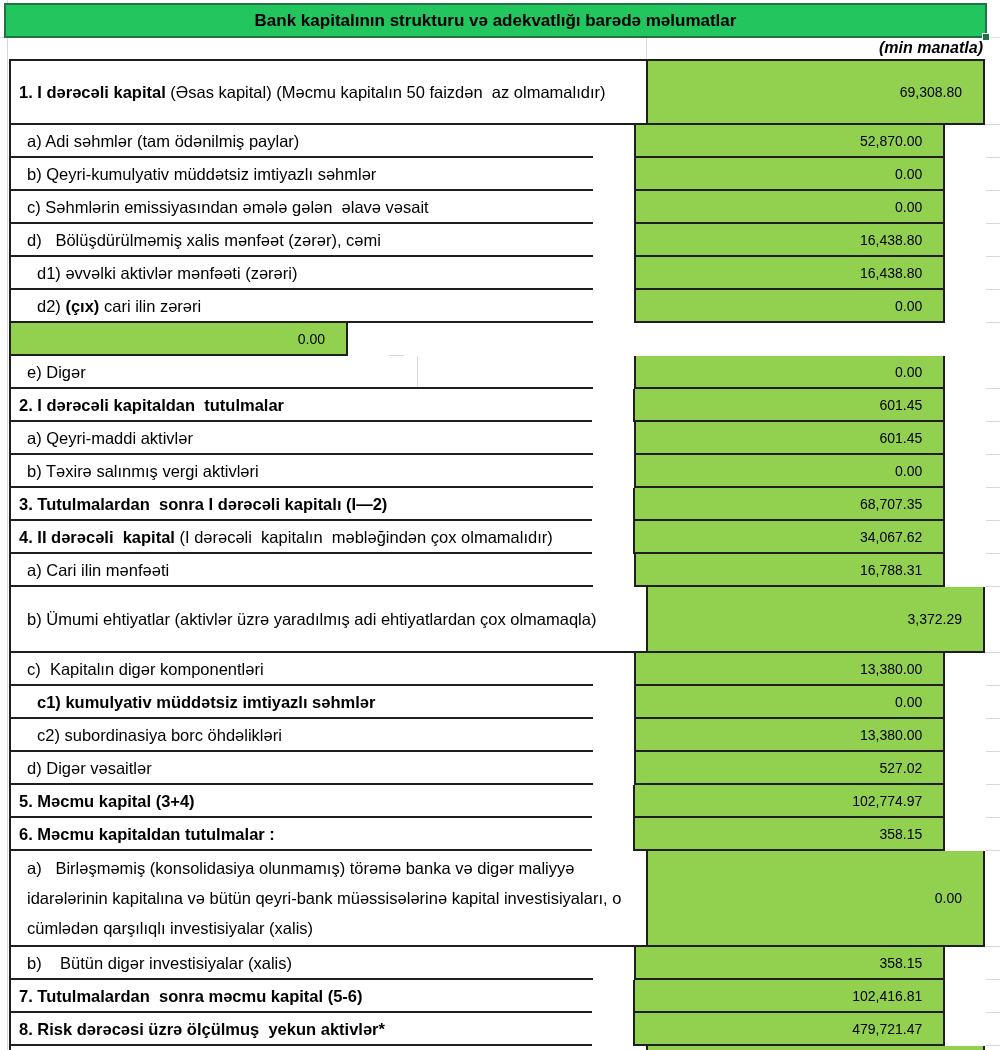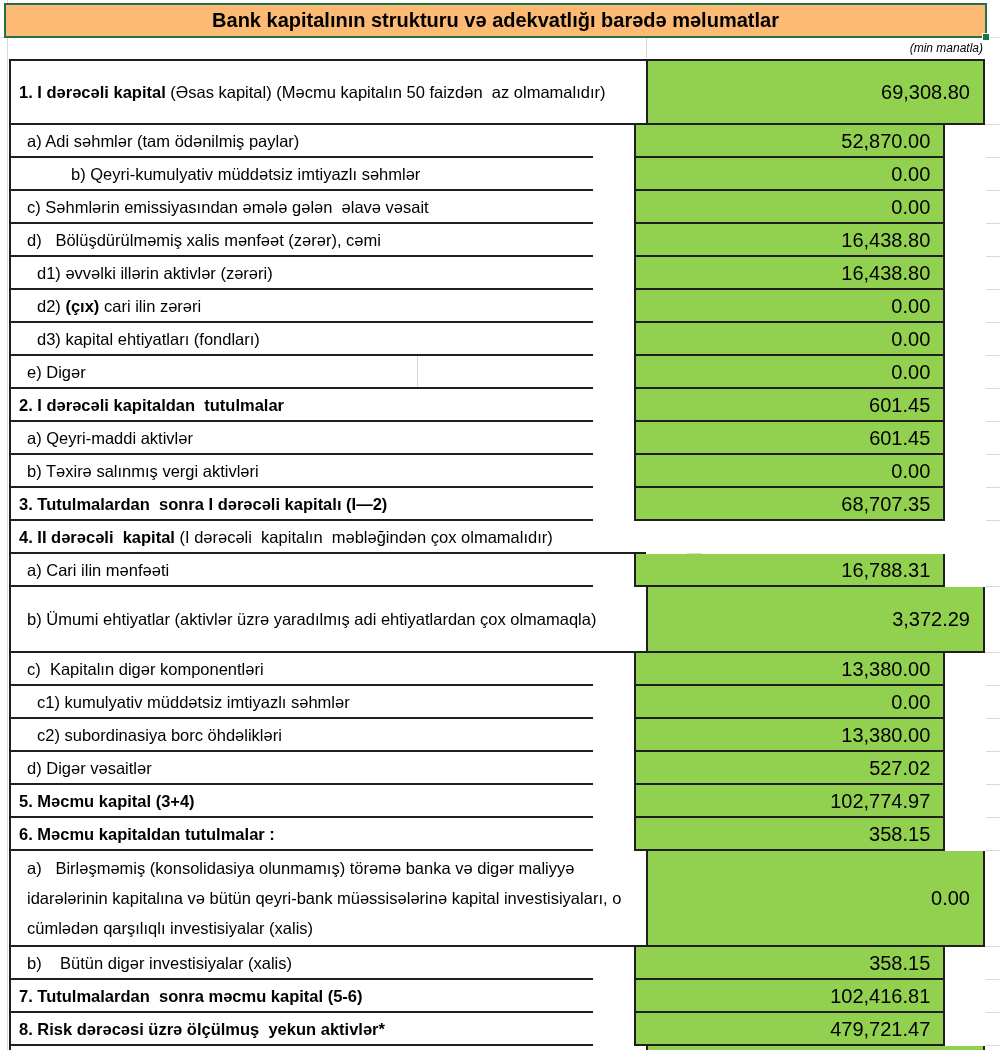--- a/index.html
+++ b/index.html
@@ -23,55 +23,55 @@
     background:#e2e2e2;
   }
   .subgrid-v{
     position:absolute;left:646px;top:36px;width:1px;height:22px;
     background:#d9d9d9;
   }
   
   .title-cell{
     position:absolute;left:4px;top:3px;width:979px;height:31px;
     border:2px solid #217346;
-    background:#fdba74;
+    background:#22c55e;
     display:flex;align-items:center;justify-content:center;
-    font-size:20px;font-weight:700;color:#000;
+    font-size:17px;font-weight:700;color:#000;
     z-index:3;
   }
   .sel-handle{
     position:absolute;right:-5px;bottom:-5px;width:8px;height:8px;
     background:#217346;border:1px solid #ffffff;box-sizing:border-box;
   }
   
   .subheader{
     position:absolute;left:9px;top:37px;width:974px;height:22px;
     display:flex;align-items:center;justify-content:flex-end;
-    font-size:12px;font-style:italic;font-weight:400;color:#000;
+    font-size:16px;font-style:italic;font-weight:700;color:#000;
     padding-right:1px;z-index:2;
   }
   
   .tbl{
     position:absolute;left:9px;top:59px;width:991px;z-index:2;
   }
   .row{display:flex;width:991px;}
   .row .lbl{
     width:637px;box-sizing:border-box;background:#ffffff;
     border-left:2px solid #1f1f1f;border-bottom:2px solid #1f1f1f;
     display:flex;align-items:center;
     font-size:16.5px;color:#000;
     padding:1px 4px 1px 8px;line-height:30px;
     position:relative;overflow:hidden;
   }
   .row .val{
     width:339px;box-sizing:border-box;background:#92D050;
     border-left:2px solid #1f1f1f;border-right:2px solid #1f1f1f;
     border-bottom:2px solid #1f1f1f;
     display:flex;align-items:center;justify-content:flex-end;
-    font-size:20px;color:#000;padding-right:13px;line-height:1;
+    font-size:14px;color:#000;padding-right:21px;line-height:1;
   }
   .row .strip{
     width:15px;box-sizing:border-box;background:transparent;
     border-bottom:1px solid #d9d9d9;
   }
   .row:first-child .lbl,.row:first-child .val{border-top:2px solid #1f1f1f;}
   .sz-single{height:33px;gap:41px;}
   .sz-double{height:66px;}
   .sz-triple{height:96px;}
   .sz-stub{height:6px;}
@@ -124,21 +124,21 @@
     </div>
     <div class="val">
       <span class="num">52,870.00</span>
     </div>
     <div class="strip"></div>
   </div>
 
   <div class="row sz-single ind-1">
     <div class="lbl">
 
-      <span class="txt"><span style="font-weight: 400; margin-left: 44px;">b) Qeyri-kumulyativ müddətsiz imtiyazlı səhmlər</span></span>
+      <span class="txt"><span style="font-weight: 400;">b) Qeyri-kumulyativ müddətsiz imtiyazlı səhmlər</span></span>
     </div>
     <div class="val">
       <span class="num">0.00</span>
     </div>
     <div class="strip"></div>
   </div>
 
   <div class="row sz-single ind-1">
     <div class="lbl">
 
@@ -157,44 +157,40 @@
     </div>
     <div class="val">
       <span class="num">16,438.80</span>
     </div>
     <div class="strip"></div>
   </div>
 
   <div class="row sz-single ind-2">
     <div class="lbl">
 
-      <span class="txt"><span style="font-weight: 400;">d1) əvvəlki illərin aktivlər (zərəri)</span></span>
+      <span class="txt"><span style="font-weight: 400;">d1) əvvəlki aktivlər mənfəəti (zərəri)</span></span>
     </div>
     <div class="val">
       <span class="num">16,438.80</span>
     </div>
     <div class="strip"></div>
   </div>
 
   <div class="row sz-single ind-2">
     <div class="lbl">
 
       <span class="txt"><span style="font-weight: 400;">d2) </span><span style="font-weight: 700;">(çıx)</span><span style="font-weight: 400;"> cari ilin zərəri</span></span>
     </div>
     <div class="val">
       <span class="num">0.00</span>
     </div>
     <div class="strip"></div>
   </div>
 
   <div class="row sz-single ind-2">
-    <div class="lbl">
-
-      <span class="txt"><span style="font-weight: 400;">d3) kapital ehtiyatları (fondları)</span></span>
-    </div>
     <div class="val">
       <span class="num">0.00</span>
     </div>
     <div class="strip"></div>
   </div>
 
   <div class="row sz-single ind-1 has-divider">
     <div class="lbl">
       <span class="cell-divider"></span>
       <span class="txt"><span style="font-weight: 400;">e) Digər</span></span>
@@ -247,20 +243,23 @@
       <span class="num">68,707.35</span>
     </div>
     <div class="strip"></div>
   </div>
 
   <div class="row sz-single ind-0">
     <div class="lbl">
 
       <span class="txt"><span style="font-weight: 700;">4. II dərəcəli  kapital </span><span style="font-weight: 400;">(I dərəcəli  kapitalın  məbləğindən çox olmamalıdır)</span></span>
     </div>
+    <div class="val">
+      <span class="num">34,067.62</span>
+    </div>
     <div class="strip"></div>
   </div>
 
   <div class="row sz-single ind-1">
     <div class="lbl">
 
       <span class="txt"><span style="font-weight: 400;">a) Cari ilin mənfəəti</span></span>
     </div>
     <div class="val">
       <span class="num">16,788.31</span>
@@ -286,21 +285,21 @@
     </div>
     <div class="val">
       <span class="num">13,380.00</span>
     </div>
     <div class="strip"></div>
   </div>
 
   <div class="row sz-single ind-2">
     <div class="lbl">
 
-      <span class="txt"><span style="font-weight: 400;">c1) kumulyativ müddətsiz imtiyazlı səhmlər</span></span>
+      <span class="txt"><span style="font-weight: 700;">c1) kumulyativ müddətsiz imtiyazlı səhmlər</span></span>
     </div>
     <div class="val">
       <span class="num">0.00</span>
     </div>
     <div class="strip"></div>
   </div>
 
   <div class="row sz-single ind-2">
     <div class="lbl">
 

